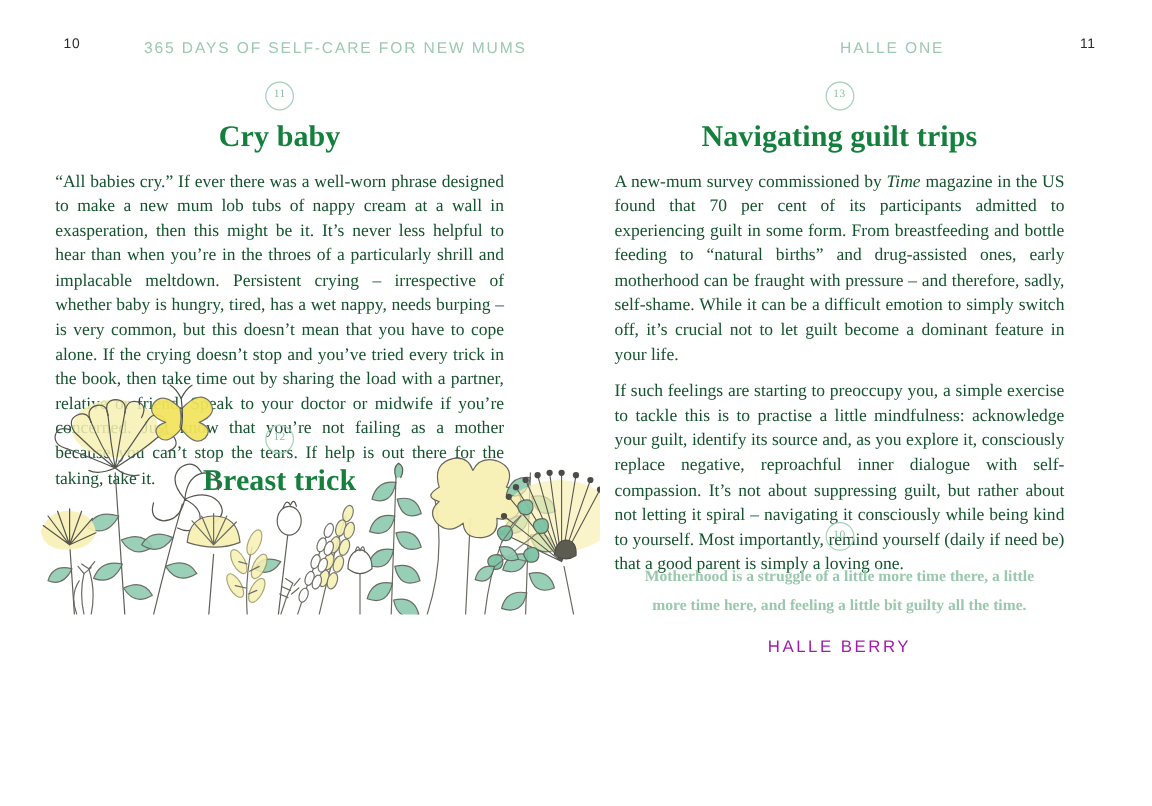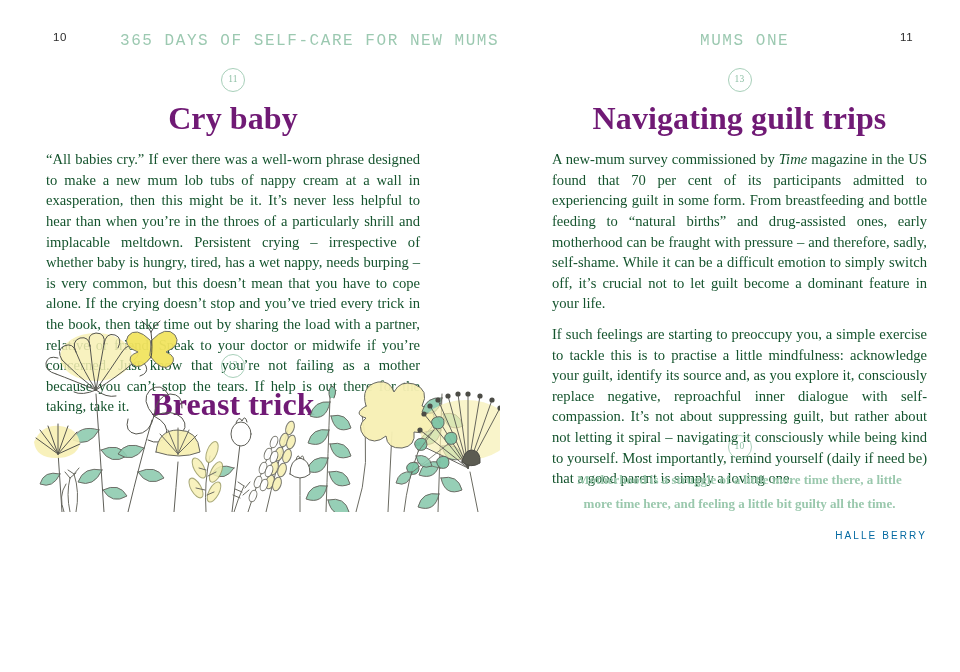--- a/index.html
+++ b/index.html
@@ -20,22 +20,22 @@
     position: relative;
     width: 960px;
     height: 512px;
     background: #ffffff;
   }
 
   
   .runhead {
     position: absolute;
     top: 32px;
-    font-family: Liberation Mono, monospace;
-    font-size: 16px;
+    font-family: Liberation Sans, sans-serif;
+    font-size: 13px;
     letter-spacing: 1.55px;
     color: #9cc9b1;
     white-space: nowrap;
   }
   .runhead.left-title { left: 120px; }
   .runhead.right-title { left: 700px; }
 
   .folio {
     position: absolute;
     top: 31px;
@@ -47,21 +47,21 @@
   .folio.left { left: 53px; }
   .folio.right { left: 900px; }
 
   
   .page {
     position: absolute;
     top: 0;
     height: 672px;
   }
   .page.left  { left: 46px;  width: 374px; }
-  .page.right { left: 552px; width: 375px; }
+  .page.right { left: 512px; width: 375px; }
 
   
   .entry { position: absolute; width: 100%; }
 
   .badge-wrap {
     display: flex;
     justify-content: center;
     margin-bottom: 9px;
   }
   .badge {
@@ -77,23 +77,23 @@
     line-height: 1;
     color: #8cbfa4;
     letter-spacing: 0.3px;
     box-sizing: border-box;
   }
 
   .entry-title {
     text-align: center;
     font-family: "Liberation Serif", "DejaVu Serif", serif;
     font-weight: bold;
-    font-size: 32px;
+    font-size: 25px;
     line-height: 1.1;
-    color: #701a75;
+    color: #15803d;
     letter-spacing: 0.1px;
     margin: 0 0 13px 0;
   }
 
   .body-text {
     font-family: "Liberation Serif", "DejaVu Serif", serif;
     font-size: 14.6px;
     line-height: 20.6px;
     color: #14532d;
     text-align: justify;
@@ -111,46 +111,46 @@
     font-family: "Liberation Serif", "DejaVu Serif", serif;
     font-weight: bold;
     font-size: 13px;
     line-height: 24px;
     color: #9ac8ad;
     margin: 0 0 14px 0;
     padding: 0 14px;
     box-sizing: border-box;
   }
   .quote-attrib {
-    text-align: right;
+    text-align: center;
     font-family: "Liberation Sans", "DejaVu Sans", sans-serif;
-    font-size: 10px;
+    font-size: 14px;
     letter-spacing: 2.1px;
-    color: #0369a1;
+    color: #a21caf;
     margin: 0;
   }
 
   
   .illustration {
     position: absolute;
     left: 0;
     bottom: 0;
     width: 500px;
     height: 210px;
     pointer-events: none;
   }
 </style>
 </head>
 <body>
 
 <div class="spread">
 
   <div class="folio left">10</div>
   <div class="runhead left-title">365 DAYS OF SELF-CARE FOR NEW MUMS</div>
-  <div class="runhead right-title">MUMS ONE</div>
+  <div class="runhead right-title">HALLE ONE</div>
   <div class="folio right">11</div>
 
   <div class="page left">
 
     <div class="entry" style="top:68px;">
       <div class="badge-wrap">
         <div class="badge">11</div>
       </div>
       <h2 class="entry-title">Cry baby</h2>
       <p class="body-text">“All babies cry.” If ever there was a well-worn phrase designed to make a new mum lob tubs of nappy cream at a wall in exasperation, then this might be it. It’s never less helpful to hear than when you’re in the throes of a particularly shrill and implacable meltdown. Persistent crying – irrespective of whether baby is hungry, tired, has a wet nappy, needs burping – is very common, but this doesn’t mean that you have to cope alone. If the crying doesn’t stop and you’ve tried every trick in the book, then take time out by sharing the load with a partner, relative or friend. Speak to your doctor or midwife if you’re concerned. Just know that you’re not failing as a mother because you can’t stop the tears. If help is out there for the taking, take it.</p>

